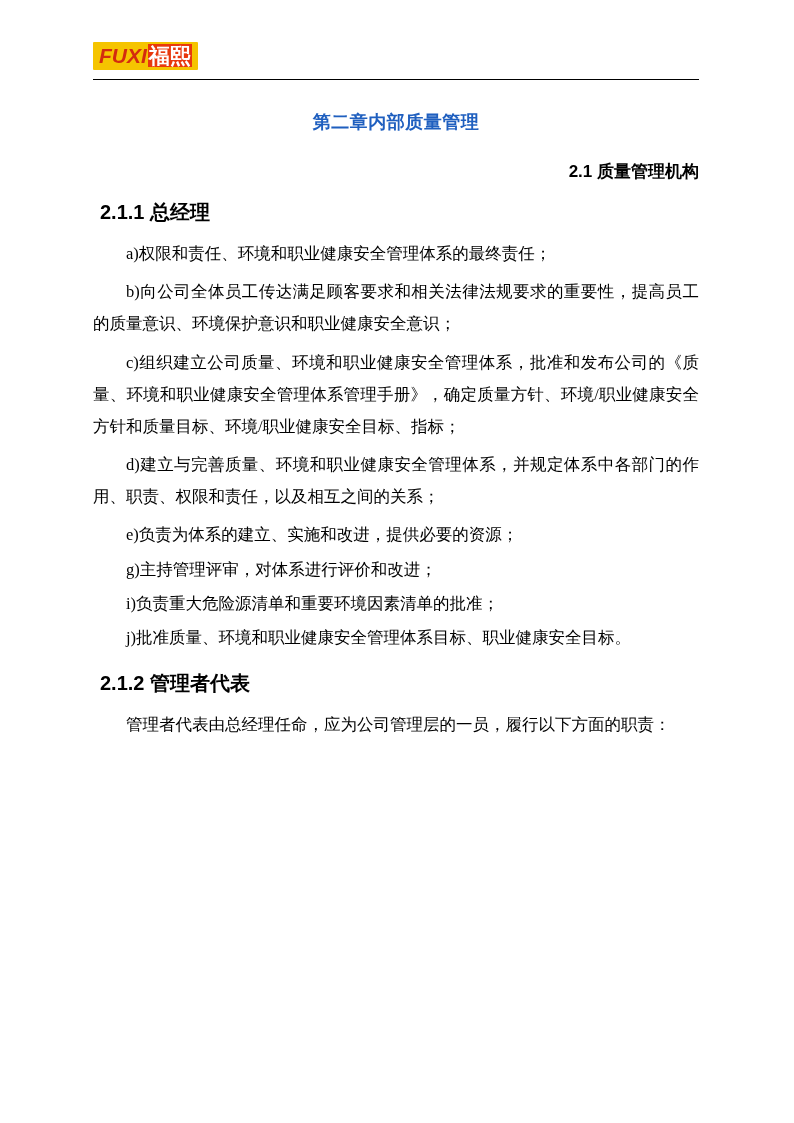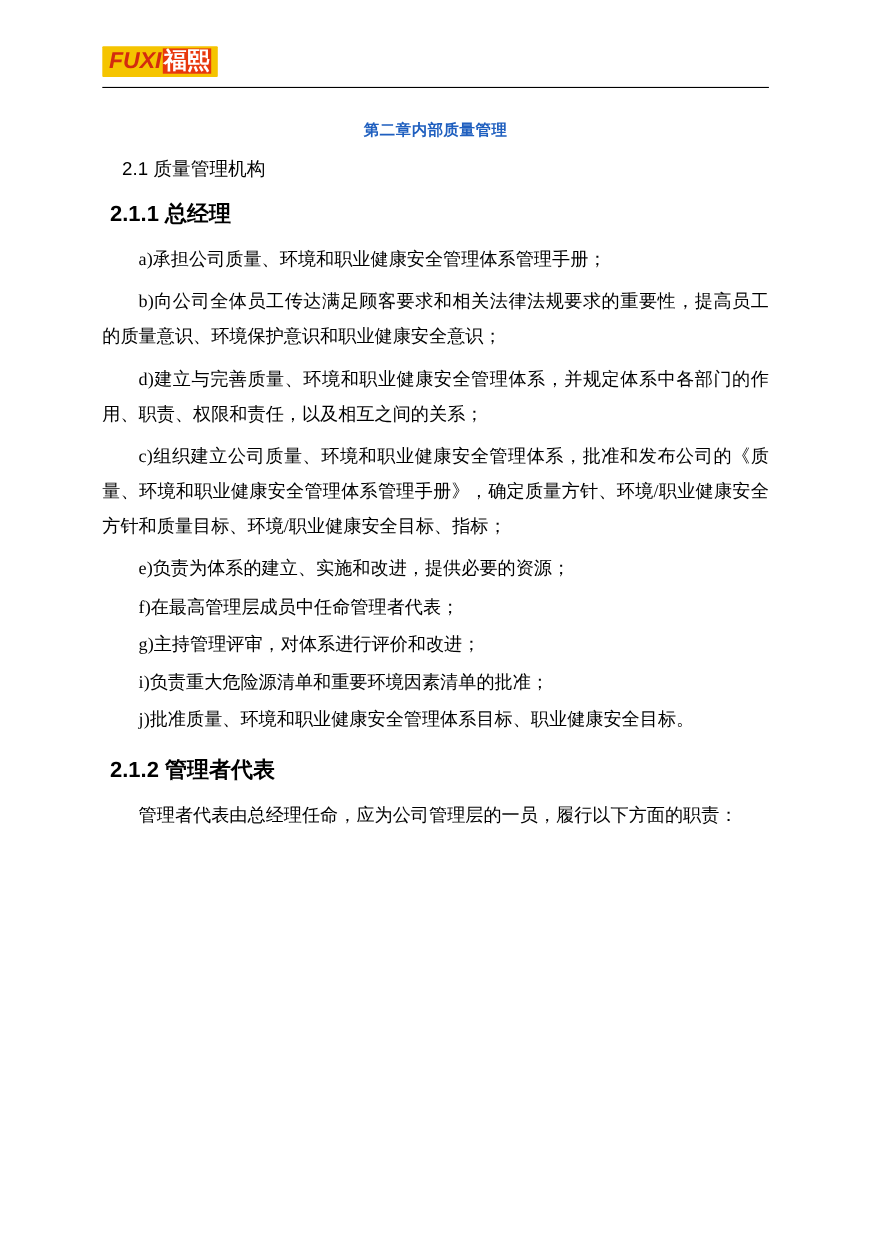--- a/index.html
+++ b/index.html
@@ -61,31 +61,32 @@
     border-top: 1px solid #000000;
     margin: 11px 0 0 0;
   }
   
   .content {
     padding-top: 22px;
   }
   .doc-title {
     text-align: center;
     color: #1f5fbf;
-    font-size: 14px;
+    font-size: 18px;
     font-weight: bold;
     font-family: "Liberation Sans", sans-serif;
     margin: 0 0 4px 0;
     letter-spacing: 0.5px;
   }
   .h2 {
     font-size: 17px;
-    font-weight: normal;
+    font-weight: bold;
     font-family: "Liberation Sans", sans-serif;
-    margin: 14px 0 10px 18px;
+    margin: 26px 0 10px 18px;
+    text-align: right;
   }
   .h3 {
     font-size: 20px;
     font-weight: bold;
     font-family: Liberation Sans, sans-serif;
     margin: 16px 0 12px 7px;
   }
   p.para {
     font-size: 16.5px;
     line-height: 1.95;
@@ -111,26 +112,25 @@
   </div>
 
   <div class="content">
 
     <h1 class="doc-title">第二章内部质量管理</h1>
 
     <h2 class="h2">2.1 质量管理机构</h2>
 
     <h3 class="h3">2.1.1 总经理</h3>
 
-    <p class="para">a)承担公司质量、环境和职业健康安全管理体系管理手册；</p>
+    <p class="para">a)权限和责任、环境和职业健康安全管理体系的最终责任；</p>
     <p class="para">b)向公司全体员工传达满足顾客要求和相关法律法规要求的重要性，提高员工的质量意识、环境保护意识和职业健康安全意识；</p>
+    <p class="para">c)组织建立公司质量、环境和职业健康安全管理体系，批准和发布公司的《质量、环境和职业健康安全管理体系管理手册》，确定质量方针、环境/职业健康安全方针和质量目标、环境/职业健康安全目标、指标；</p>
     <p class="para">d)建立与完善质量、环境和职业健康安全管理体系，并规定体系中各部门的作用、职责、权限和责任，以及相互之间的关系；</p>
-    <p class="para">c)组织建立公司质量、环境和职业健康安全管理体系，批准和发布公司的《质量、环境和职业健康安全管理体系管理手册》，确定质量方针、环境/职业健康安全方针和质量目标、环境/职业健康安全目标、指标；</p>
     <p class="para tight">e)负责为体系的建立、实施和改进，提供必要的资源；</p>
-    <p class="para tight">f)在最高管理层成员中任命管理者代表；</p>
     <p class="para tight">g)主持管理评审，对体系进行评价和改进；</p>
     <p class="para tight">i)负责重大危险源清单和重要环境因素清单的批准；</p>
     <p class="para">j)批准质量、环境和职业健康安全管理体系目标、职业健康安全目标。</p>
 
     <h3 class="h3">2.1.2 管理者代表</h3>
 
     <p class="para">管理者代表由总经理任命，应为公司管理层的一员，履行以下方面的职责：</p>
 
   </div>
 </div>

